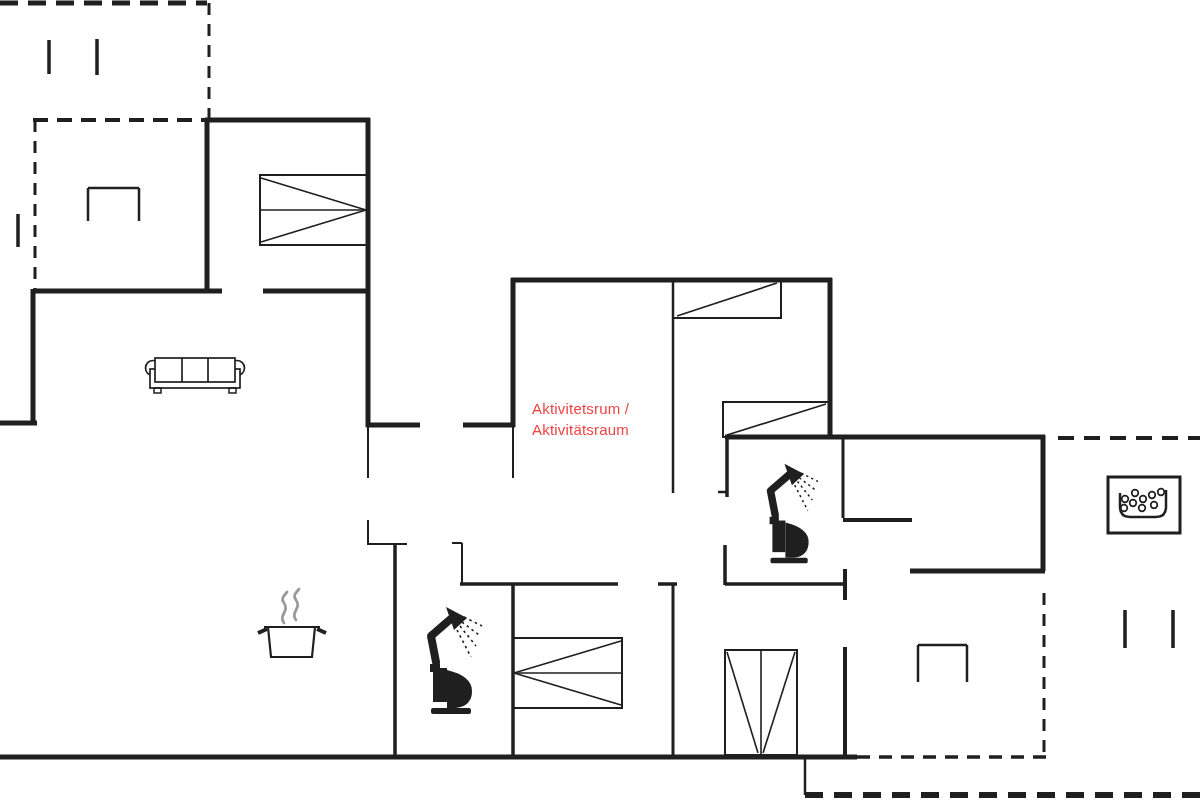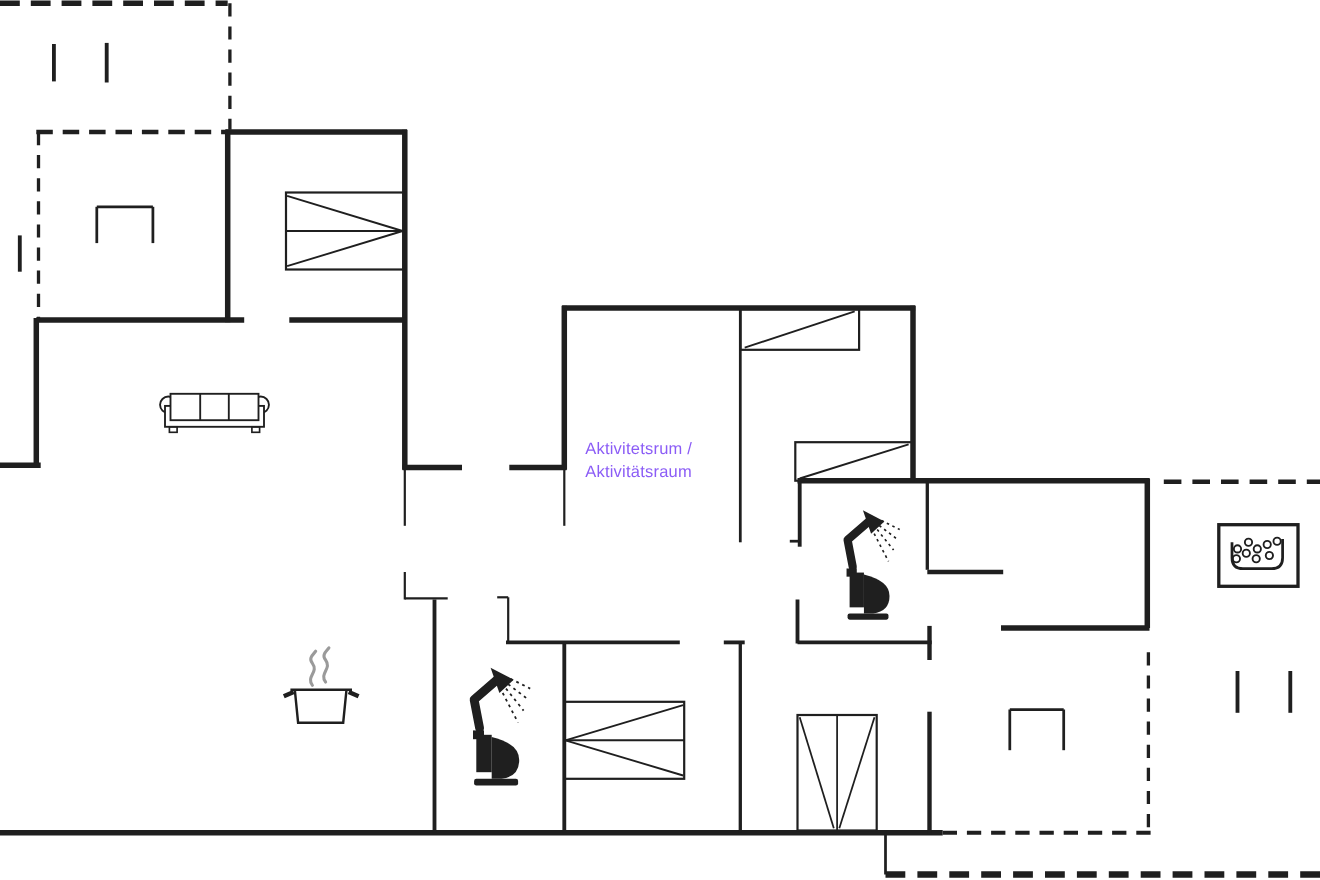--- a/index.html
+++ b/index.html
@@ -3,21 +3,21 @@
 <meta charset="utf-8">
 <style>
   html,body{margin:0;padding:0;background:#ffffff;}
   .stage{
     position:relative;width:1200px;height:800px;background:#ffffff;
     overflow:hidden;font-family:"Liberation Sans",sans-serif;
   }
   .plan-svg{position:absolute;left:0;top:0;width:1200px;height:800px;}
   .room-label{
     position:absolute;left:532px;top:398px;
-    font-size:15px;line-height:21px;color:#8b5cf6;
+    font-size:15px;line-height:21px;color:#ef4444;
     letter-spacing:0.2px;white-space:nowrap;
   }
   .room-label span{display:block;}
 </style>
 </head>
 <body>
 
 <div class="stage">
   <svg class="plan-svg" xmlns="http://www.w3.org/2000/svg" viewBox="0 0 1200 800">
       <line x1="205" y1="120" x2="370" y2="120" stroke="#1f1f1f" stroke-width="5"></line>

